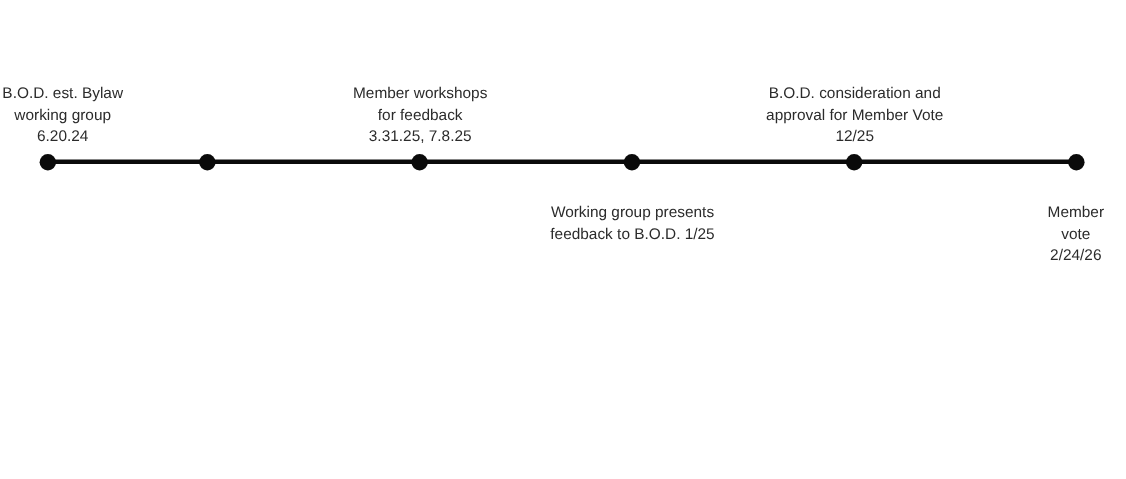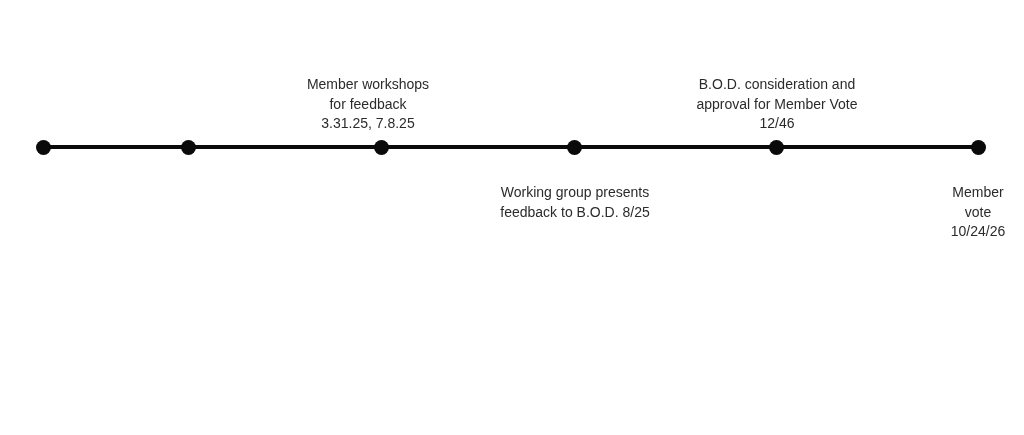--- a/index.html
+++ b/index.html
@@ -42,21 +42,21 @@
     position: absolute;
     transform: translateX(-50%);
     text-align: center;
     white-space: pre-line;
     font-size: 14px;
     line-height: 19.5px;
     color: var(--text, #2b2b2b);
   }
   .above { top: 75px; }
   .e1 { left: 57px; }
-  .e3 { left: 368px; }
+  .e3 { left: 382px; }
   .e5 { left: 777px; }
   .e2 { left: 187px; top: 166px; }
   .e4 { left: 575px; top: 183px; }
   .e6 { left: 978px; top: 183px; }
   .caption {
     position: absolute;
     left: 478px;
     top: 416px;
     transform: translateX(-50%);
     white-space: nowrap;
@@ -72,30 +72,33 @@
 
   <div class="tl-line"></div>
 
   <div class="dot dot-1"></div>
   <div class="dot dot-2"></div>
   <div class="dot dot-3"></div>
   <div class="dot dot-4"></div>
   <div class="dot dot-5"></div>
   <div class="dot dot-6"></div>
 
+  <div class="label above e1">B.O.D. est. Bylaw
+working group
+6.20.24</div>
 
 
   <div class="label above e3">Member workshops
 for feedback
 3.31.25, 7.8.25</div>
 
   <div class="label below e4">Working group presents
-feedback to B.O.D. 8/25</div>
+feedback to B.O.D. 1/25</div>
 
   <div class="label above e5">B.O.D. consideration and
 approval for Member Vote
-12/46</div>
+12/25</div>
 
   <div class="label below e6">Member vote
-10/24/26</div>
+2/24/26</div>
 
 
 </div>
 
 </body></html>

